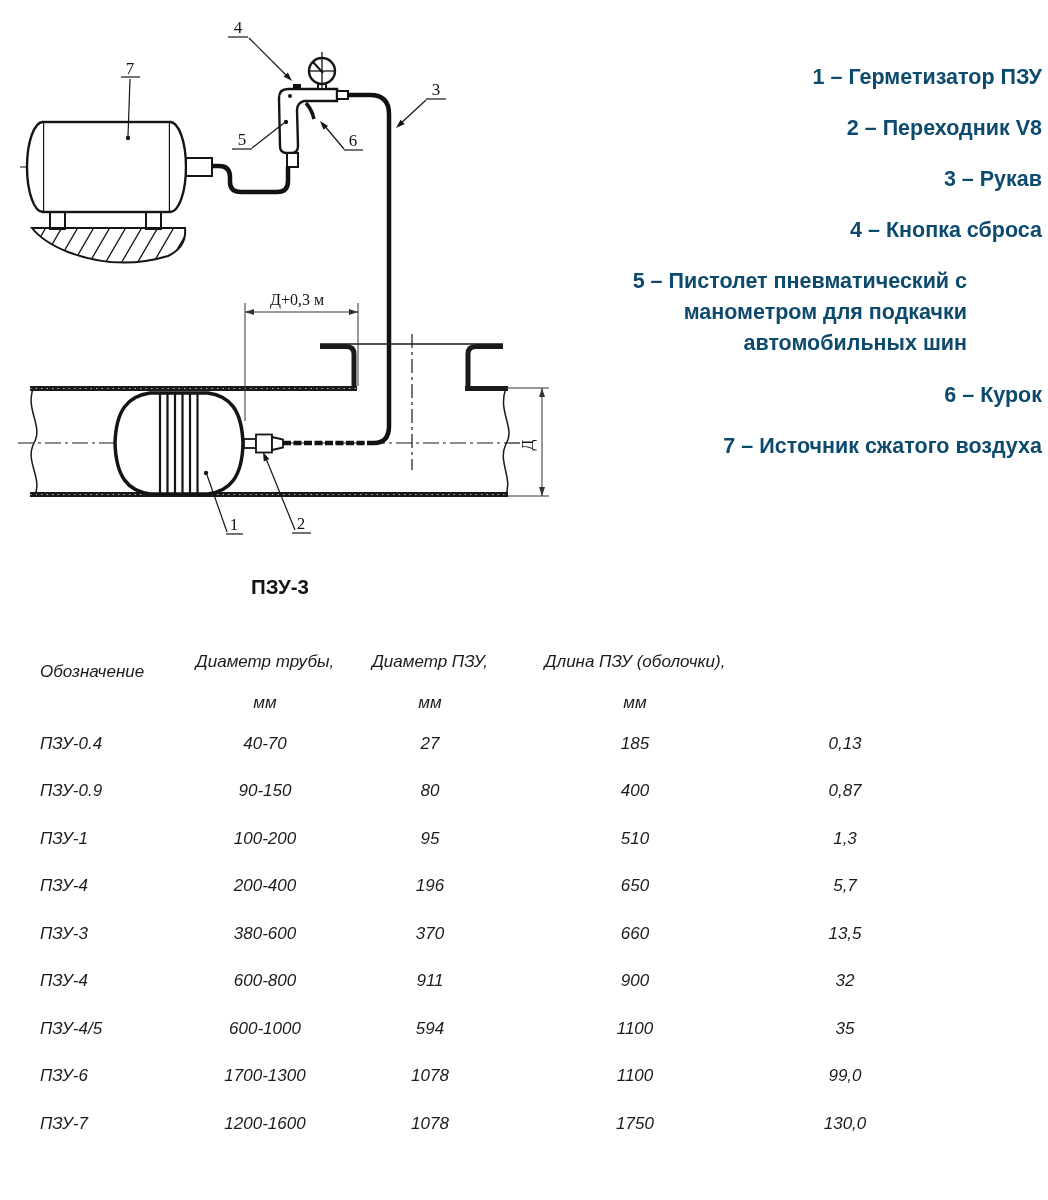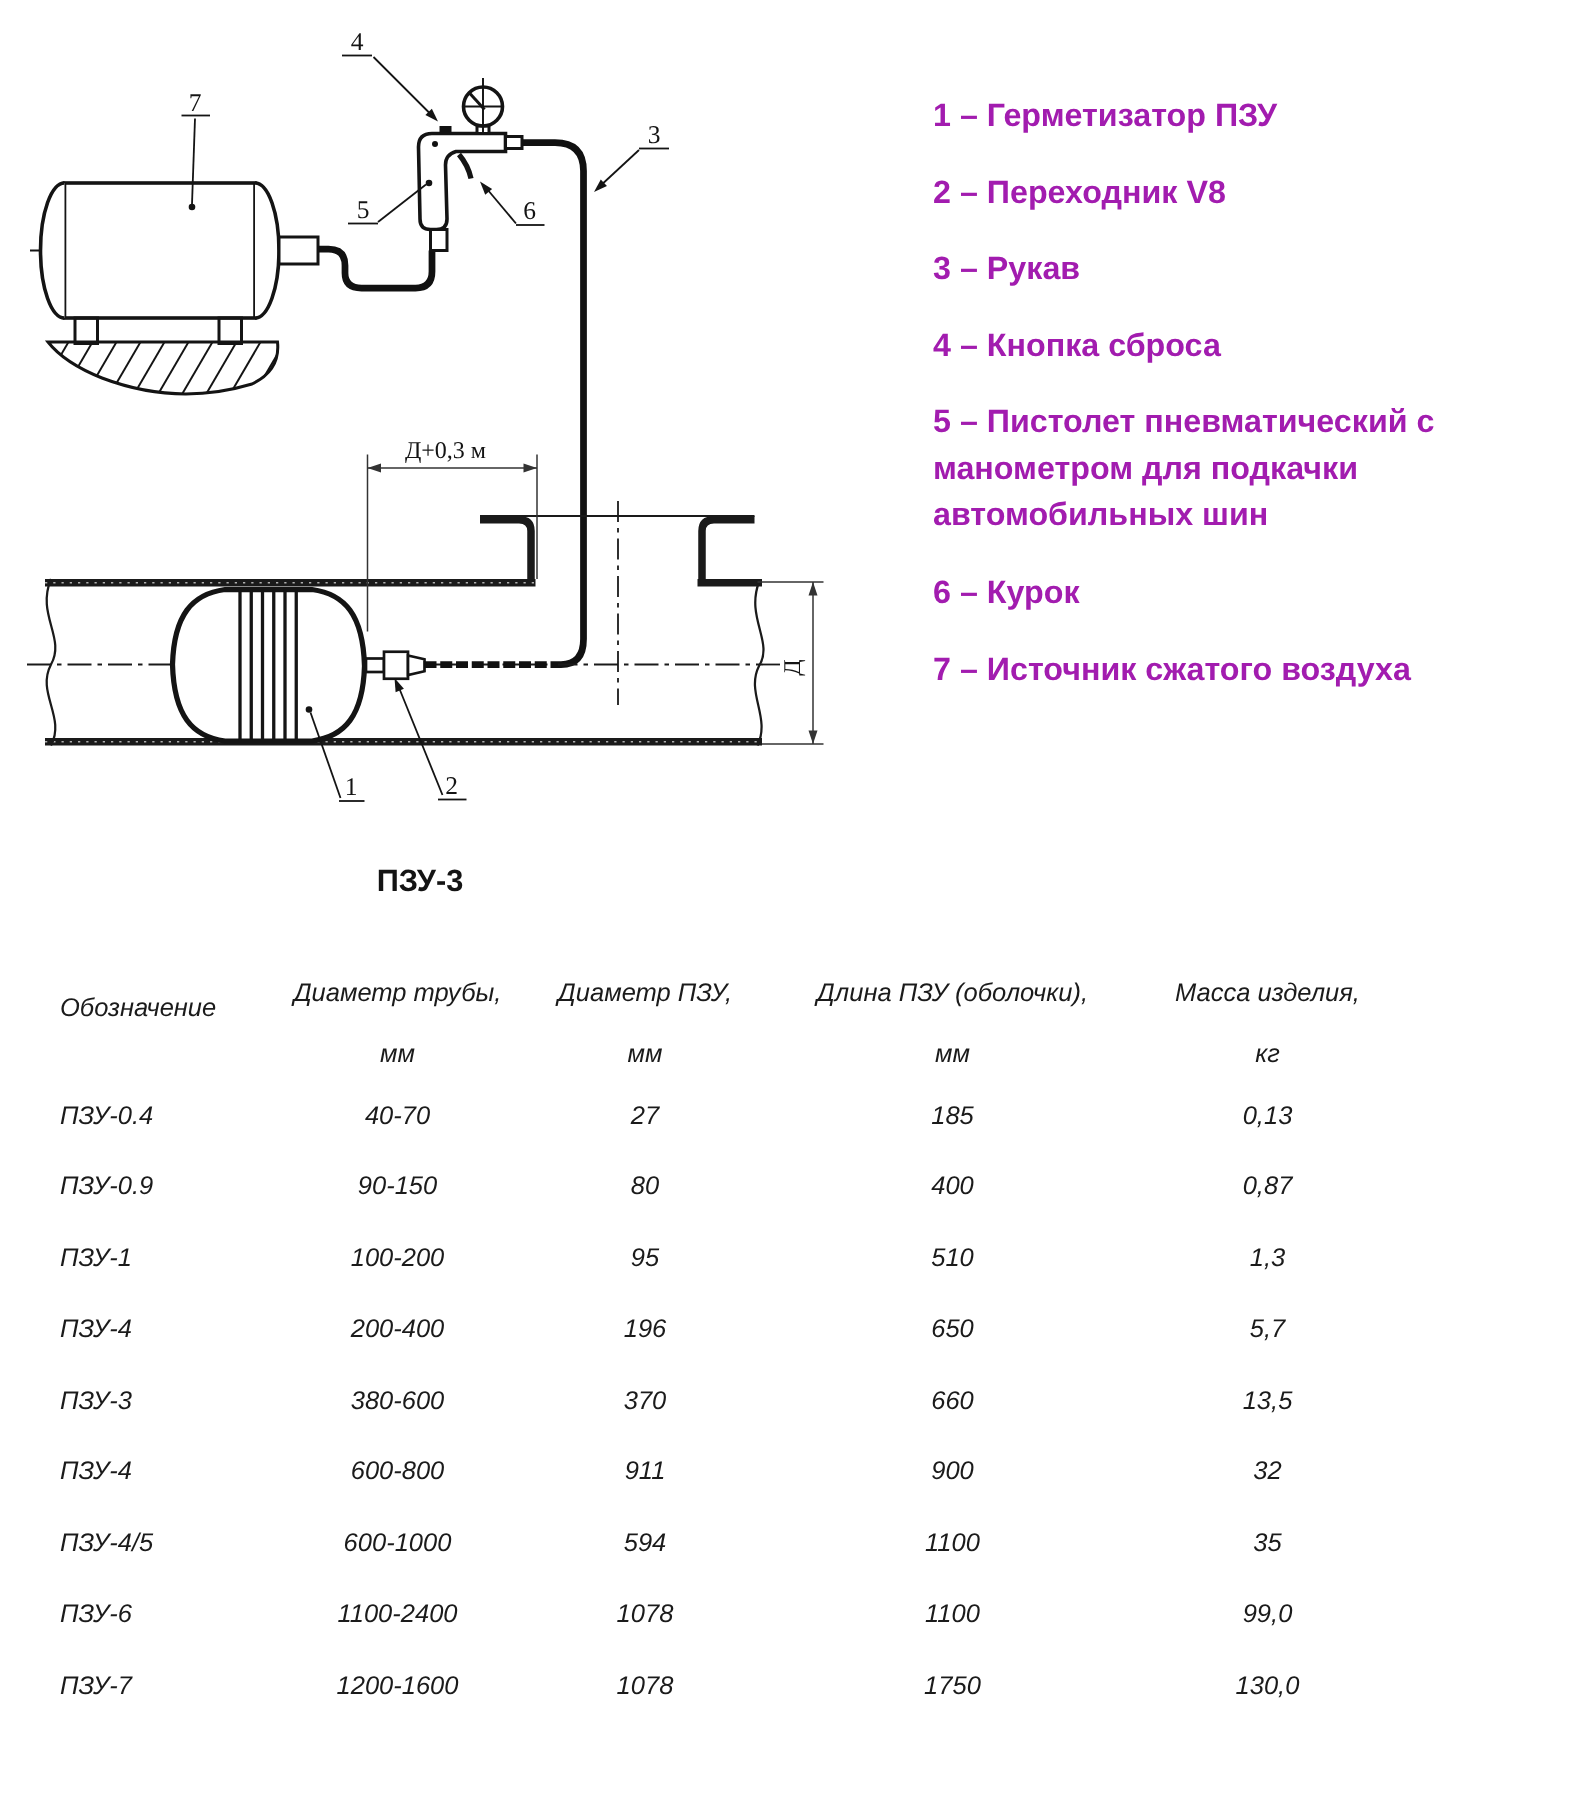--- a/index.html
+++ b/index.html
@@ -1,21 +1,21 @@
 <!DOCTYPE html>
 <html><head>
 <meta charset="utf-8">
 <style>
   html,body{margin:0;padding:0;background:#fff;}
   .stage{position:relative;width:1048px;height:1200px;background:#fff;overflow:hidden;
          font-family:"Liberation Sans",sans-serif;color:#1b1b1b;}
   svg text{font-family:"Liberation Serif",serif;fill:#141414;}
   svg .caption{font-family:"Liberation Sans",sans-serif;font-weight:bold;}
   .legend{position:absolute;left:622px;top:62px;width:420px;list-style:none;margin:0;padding:0;}
-  .legend li{font-size:21.5px;font-weight:bold;line-height:30px;margin-bottom:21px;color:#a21caf;}
+  .legend li{font-size:21.5px;font-weight:bold;line-height:30px;margin-bottom:21px;color:#0c4a6e;text-align:right;}
   .legend li:nth-child(5){max-width:345px;line-height:31px;}
   .ptable{position:absolute;left:40px;top:645px;width:900px;font-size:17px;}
   .grid-row{display:grid;grid-template-columns:150px 150px 180px 230px 190px;align-items:center;font-style:italic;}
   .thead{height:75px;}
   .thead .h-first{text-align:left;}
   .thead .h-col{text-align:center;}
   .thead .h-title{display:block;margin-bottom:21px;}
   .thead .h-unit{display:block;}
   .trow{height:47.5px;}
   .trow .c{text-align:center;}
@@ -199,24 +199,20 @@
           <span class="h-unit">мм</span>
         </div>
         <div class="h-col">
           <span class="h-title">Диаметр ПЗУ,</span>
           <span class="h-unit">мм</span>
         </div>
         <div class="h-col">
           <span class="h-title">Длина ПЗУ (оболочки),</span>
           <span class="h-unit">мм</span>
         </div>
-        <div class="h-col">
-          <span class="h-title">Масса изделия,</span>
-          <span class="h-unit">кг</span>
-        </div>
       </div>
     <div id="table-body">
         <div class="grid-row trow">
           <div class="c-first">ПЗУ-0.4</div>
           <div class="c">40-70</div>
           <div class="c">27</div>
           <div class="c">185</div>
           <div class="c">0,13</div>
         </div>
         <div class="grid-row trow">
@@ -256,21 +252,21 @@
         </div>
         <div class="grid-row trow">
           <div class="c-first">ПЗУ-4/5</div>
           <div class="c">600-1000</div>
           <div class="c">594</div>
           <div class="c">1100</div>
           <div class="c">35</div>
         </div>
         <div class="grid-row trow">
           <div class="c-first">ПЗУ-6</div>
-          <div class="c">1100-2400</div>
+          <div class="c">1700-1300</div>
           <div class="c">1078</div>
           <div class="c">1100</div>
           <div class="c">99,0</div>
         </div>
         <div class="grid-row trow">
           <div class="c-first">ПЗУ-7</div>
           <div class="c">1200-1600</div>
           <div class="c">1078</div>
           <div class="c">1750</div>
           <div class="c">130,0</div>

